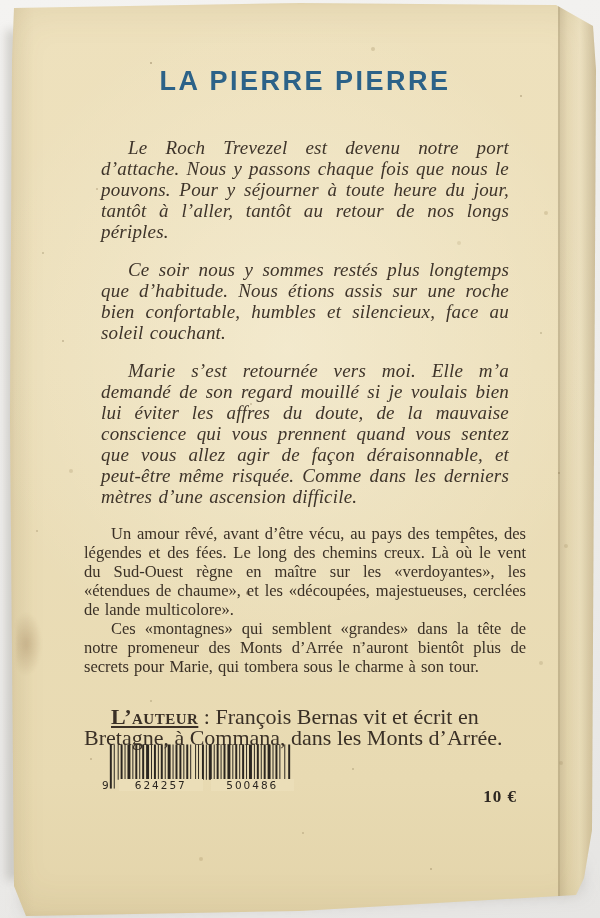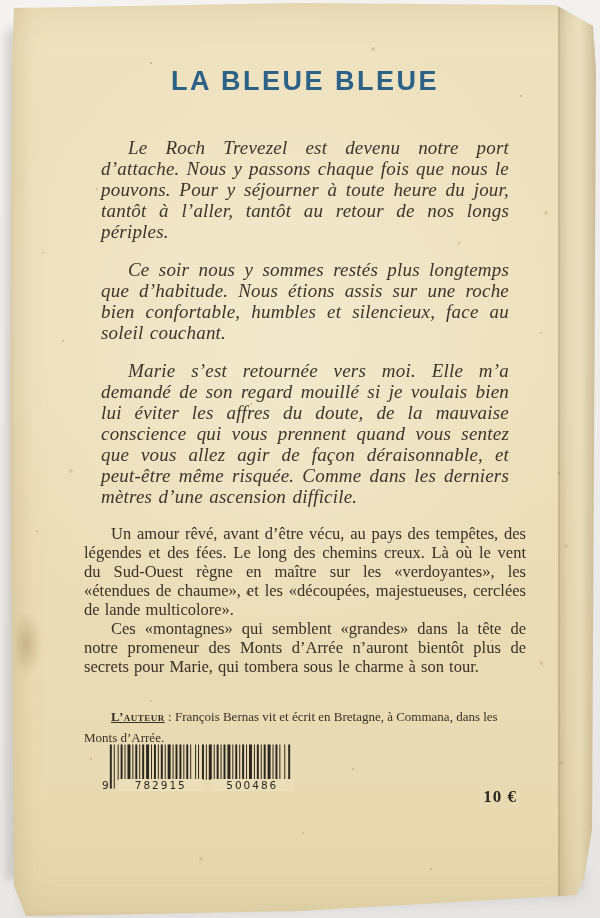--- a/index.html
+++ b/index.html
@@ -73,21 +73,21 @@
   .synopsis p {
     margin: 17px; font-style: italic; font-size: 19px; line-height: 21px;
     text-align: justify; text-indent: 27px; word-spacing: 1.5px; letter-spacing: 0.2px;
   }
   .blurb { margin-top: 12px; }
   .blurb p {
     margin: 0; font-size: 16.5px; line-height: 19px;
     text-align: justify; text-indent: 27px; word-spacing: 1px; color: #3a3026;
   }
   .author {
-    margin: 30px 0 0 0; font-size: 13px; line-height: 21px;
+    margin: 30px 0 0 0; font-size: 22px; line-height: 21px;
     text-indent: 27px; color: #3a3026;
   }
   .author .label { font-weight: bold; text-decoration: underline; font-variant: small-caps; letter-spacing: 0.5px; }
   .barcode-block { position: absolute; left: 102px; top: 744px; width: 196px; }
   .barcode { position: relative; width: 196px; height: 47px; }
   .barcode svg { display: block; }
   .bc-digits {
     position: absolute; left: 0; bottom: 0; width: 196px; display: flex; align-items: flex-end;
     font-family: "DejaVu Sans", sans-serif; font-size: 10.5px; color: #2b2620;
   }
@@ -109,21 +109,21 @@
   <div class="floor-shadow"></div>
   <div class="left-shadow"></div>
 
   <div class="book">
     <div class="spine-shade"></div>
     <div class="spine-fold"></div>
     <div class="scuff"></div>
     <div class="speckles"></div>
 
     <div class="page">
-      <h1 class="title">LA BLEUE BLEUE</h1>
+      <h1 class="title">LA PIERRE PIERRE</h1>
 
       <div class="synopsis">
         <p>Le Roch Trevezel est devenu notre port d’attache. Nous y passons chaque fois que nous le pouvons. Pour y séjourner à toute heure du jour, tantôt à l’aller, tantôt au retour de nos longs périples.</p>
         <p>Ce soir nous y sommes restés plus longtemps que d’habitude. Nous étions assis sur une roche bien confortable, humbles et silencieux, face au soleil couchant.</p>
         <p>Marie s’est retournée vers moi. Elle m’a demandé de son regard mouillé si je voulais bien lui éviter les affres du doute, de la mauvaise conscience qui vous prennent quand vous sentez que vous allez agir de façon déraisonnable, et peut-être même risquée. Comme dans les derniers mètres d’une ascension difficile.</p>
       </div>
 
       <div class="blurb">
         <p>Un amour rêvé, avant d’être vécu, au pays des tempêtes, des légendes et des fées. Le long des chemins creux. Là où le vent du Sud-Ouest règne en maître sur les «verdoyantes», les «étendues de chaume», et les «découpées, majestueuses, cerclées de lande multicolore».</p>
         <p>Ces «montagnes» qui semblent «grandes» dans la tête de notre promeneur des Monts d’Arrée n’auront bientôt plus de secrets pour Marie, qui tombera sous le charme à son tour.</p>
@@ -182,21 +182,21 @@
             <rect x="169" y="0" width="3" height="36"></rect>
               <rect x="174" y="0" width="1" height="36"></rect>
             <rect x="177" y="0" width="2" height="36"></rect>
               <rect x="181" y="0" width="1" height="36"></rect>
             <rect x="186" y="0" width="1" height="45"></rect>
               <rect x="190" y="0" width="2" height="45"></rect>
           </g>
         </svg>
         <div class="bc-digits">
           <span class="d0">9</span>
-          <span class="grp">782915</span>
+          <span class="grp">624257</span>
           <span class="grp">500486</span>
         </div>
       </div>
     </div>
 
     <div class="price">10 €</div>
   </div>
 </div>
 
 </body></html>

